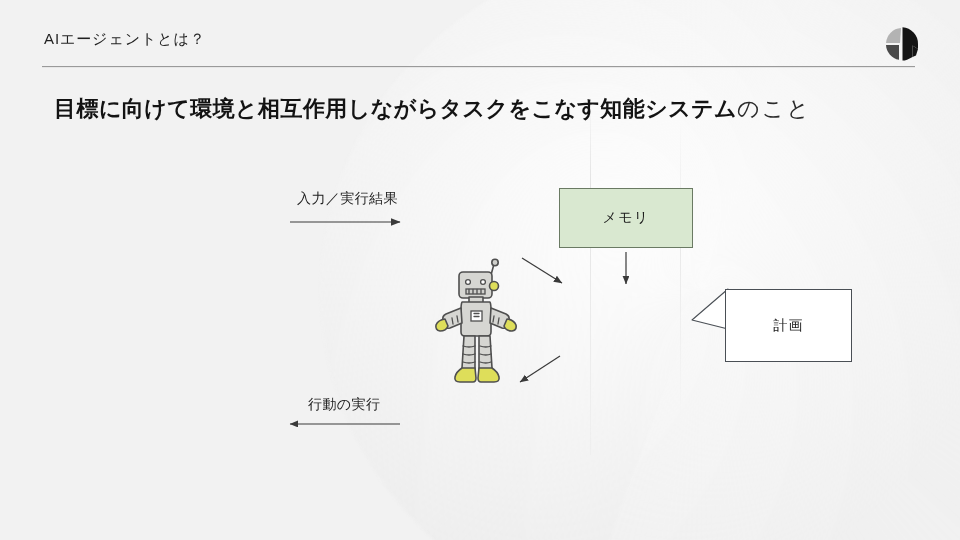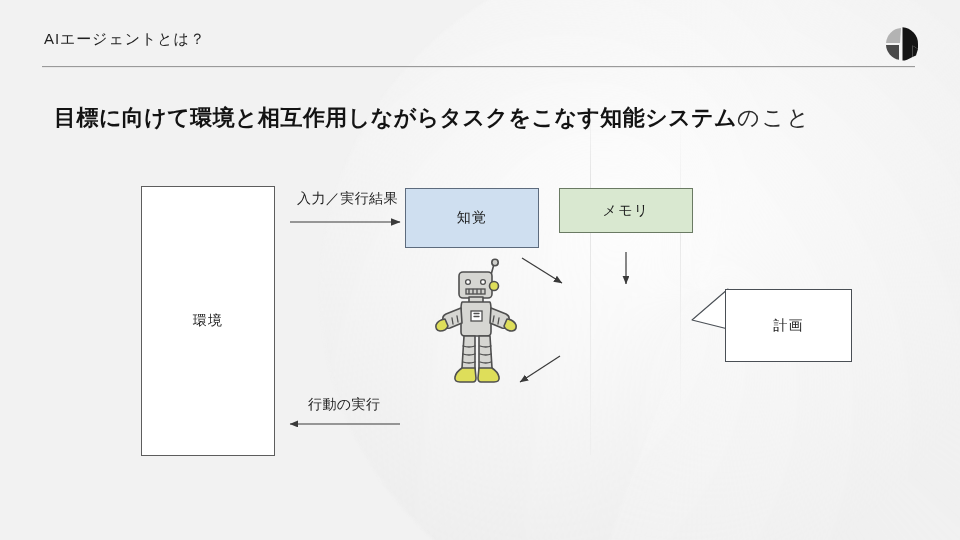--- a/index.html
+++ b/index.html
@@ -75,21 +75,21 @@
     right: 38px;
     top: 24px;
     width: 40px;
     height: 40px;
   }
 
   
   .subtitle {
     position: absolute;
     left: 54px;
-    top: 103px;
+    top: 94px;
     font-size: 22px;
     font-weight: bold;
     letter-spacing: 0.02em;
     white-space: nowrap;
     color: #131313;
   }
   .subtitle .tail {
     font-weight: normal;
     letter-spacing: 0.1em;
     color: #2b2b2b;
@@ -124,21 +124,21 @@
     border: 1px solid #5d5d5d;
   }
   .node-perception {
     left: 405px; top: 188px;
     width: 134px; height: 60px;
     background: #cfdff0;
     border: 1px solid #5d6b7d;
   }
   .node-memory {
     left: 559px; top: 188px;
-    width: 134px; height: 45px;
+    width: 134px; height: 60px;
     background: #d9e8d0;
     border: 1px solid #6a7a63;
   }
   .node-action {
     left: 405px; top: 396px;
     width: 137px; height: 57px;
     background: #fbe2cb;
     border: 1px solid #5d5d5d;
   }
   .node-reasoning {
@@ -235,27 +235,21 @@
 
     <line x1="626" y1="252" x2="626" y2="284" stroke="#3a3a3a" stroke-width="1.2" marker-end="url(#ahs)"></line>
 
     <line x1="560" y1="356" x2="520" y2="382" stroke="#3a3a3a" stroke-width="1.2" marker-end="url(#ahs)"></line>
   </svg>
 
   <svg class="callout-tail" viewBox="0 0 80 78">
     <path d="M38 3 L2 34 L38 43 Z" fill="#ffffff" stroke="#4a4f55" stroke-width="1.1" stroke-linejoin="round"></path>
   </svg>
 
-  <div class="node node-environment">
-    <span>環境</span>
-  </div>
-
-  <div class="node node-perception">
-    <span>知覚</span>
-  </div>
+
 
   <div class="node node-memory">
     <span>メモリ</span>
   </div>
 
 
   <div class="node node-plan">
     <span>計画</span>
   </div>
 

